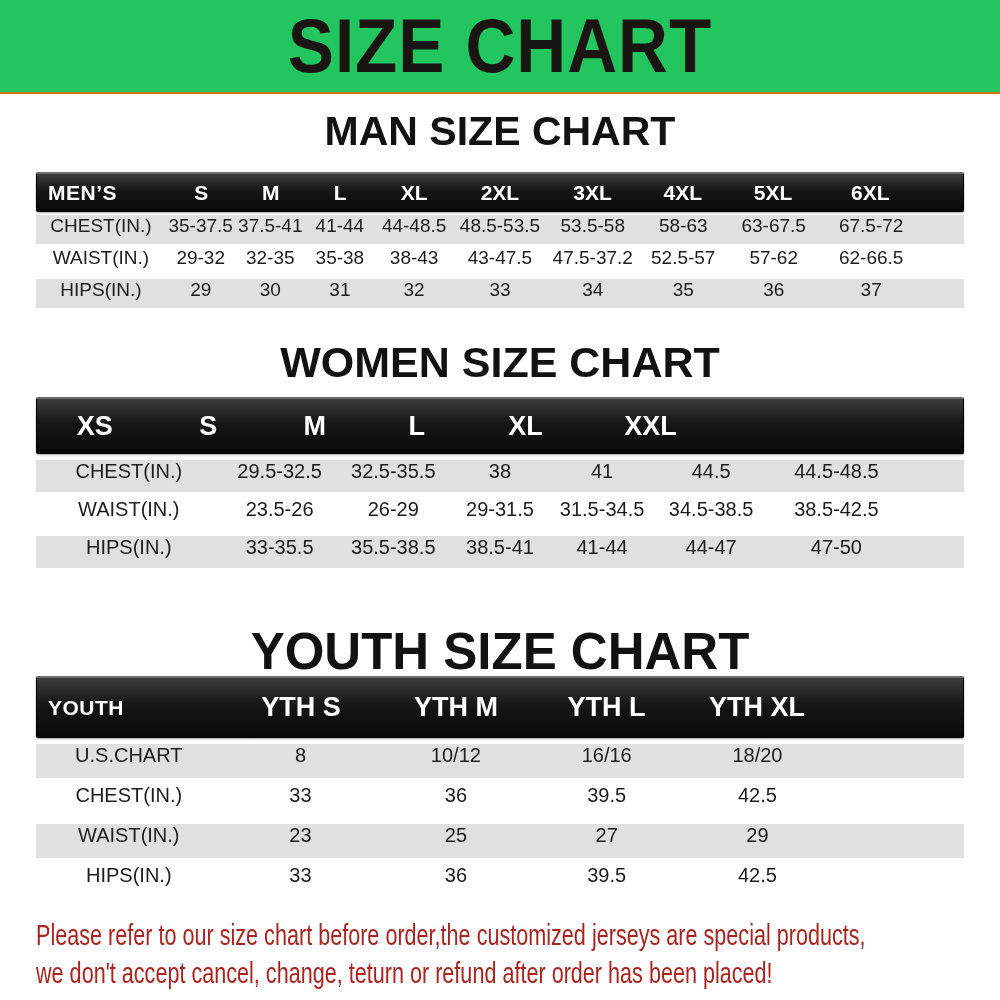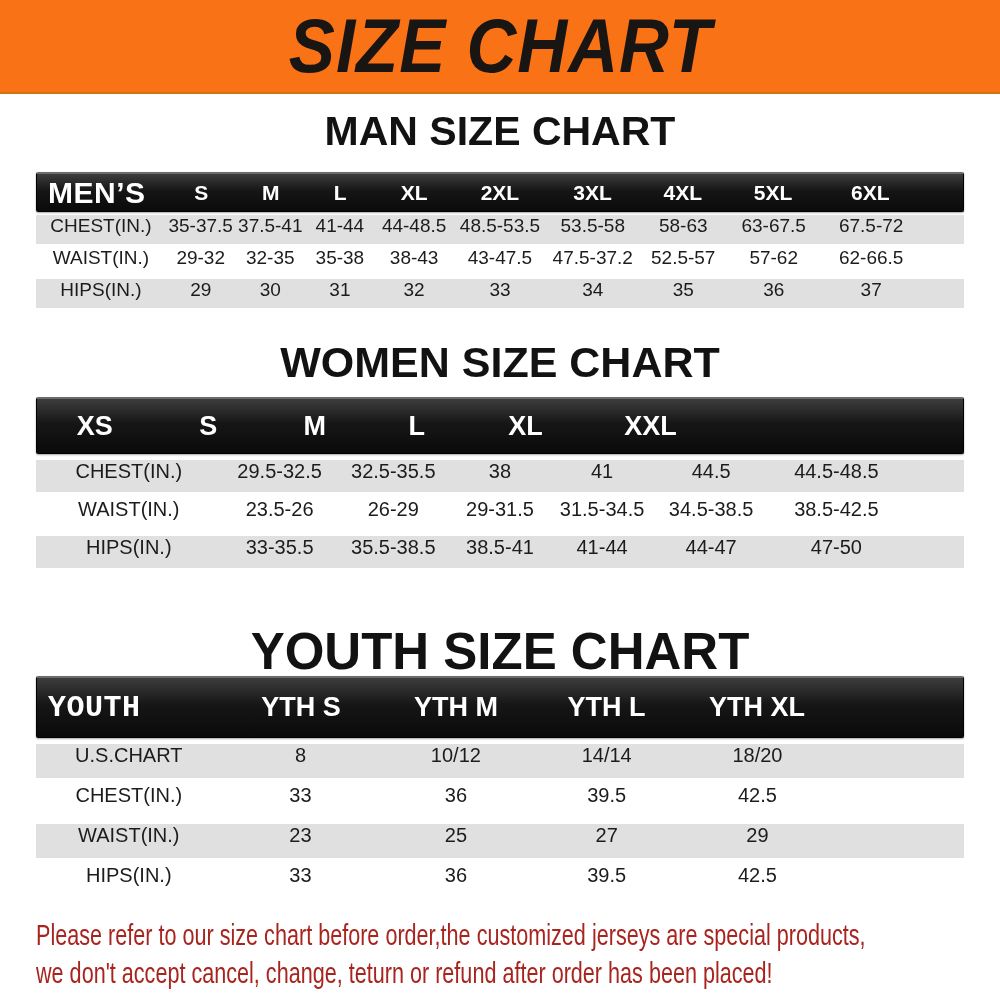--- a/index.html
+++ b/index.html
@@ -56,45 +56,45 @@
 
   .tbl-row { display: flex; align-items: flex-start; }
   .tbl-row.alt { background: #e0e0e0; }
   .cell {
     text-align: center; color: #1c1c1c; box-sizing: border-box;
     white-space: nowrap;
   }
 
   #table-0 .tbl-header { height: 40px; }
   #table-0 .hcell { font-size: 21px; }
-  #table-0 .hcell.label { font-size: 30px; }
+  #table-0 .hcell.label { font-size: 21px; }
   #table-0 .tbl-row { height: 29px; margin-top: 3px; font-size: 19px; }
 
   #table-1 .tbl-header { height: 57px; }
   #table-1 .hcell { font-size: 27px; }
   #table-1 .hcell.label { font-size: 30px; }
   #table-1 .tbl-row { height: 32px; margin-top: 6px; font-size: 20px; }
 
   #table-2 .tbl-header { height: 62px; }
   #table-2 .hcell { font-size: 27px; }
-  #table-2 .hcell.label { font-size: 30px; font-family: Liberation Mono, monospace; }
+  #table-2 .hcell.label { font-size: 21px; }
   #table-2 .tbl-row { height: 34px; margin-top: 6px; font-size: 20px; }
 
   
   .note {
     position: absolute; top: 916px; left: 36px; width: 1300px;
     transform: scaleX(0.72); transform-origin: left top;
     font-size: 30px; line-height: 38px; white-space: nowrap;
   }
   .note p { margin: 0; }
 </style>
 </head>
 <body>
 
-<div class="banner" style="background: #f97316; font-style: italic;">
+<div class="banner" style="background: #22c55e;">
   <div class="banner-title">SIZE CHART</div>
 </div>
 
 <div class="section-title" id="title-0">MAN SIZE CHART</div>
 <div class="tbl" id="table-0">
     <div class="tbl-header">
       <div class="hcell label" style="width: 14%;">MEN’S</div>
       <div class="hcell" style="width: 7.5%;">S</div>
       <div class="hcell" style="width: 7.5%;">M</div>
       <div class="hcell" style="width: 7.5%;">L</div>
@@ -197,21 +197,21 @@
       <div class="hcell" style="width: 17%;">YTH S</div>
       <div class="hcell" style="width: 16.5%;">YTH M</div>
       <div class="hcell" style="width: 16%;">YTH L</div>
       <div class="hcell" style="width: 16.5%;">YTH XL</div>
       <div class="hcell pad" style="width: 14%;"></div>
     </div>
     <div class="tbl-row alt">
       <div class="cell rowlabel" style="width: 20%;">U.S.CHART</div>
       <div class="cell" style="width: 17%;">8</div>
       <div class="cell" style="width: 16.5%;">10/12</div>
-      <div class="cell" style="width: 16%;">14/14</div>
+      <div class="cell" style="width: 16%;">16/16</div>
       <div class="cell" style="width: 16.5%;">18/20</div>
       <div class="cell pad" style="width: 14%;"></div>
     </div>
     <div class="tbl-row">
       <div class="cell rowlabel" style="width: 20%;">CHEST(IN.)</div>
       <div class="cell" style="width: 17%;">33</div>
       <div class="cell" style="width: 16.5%;">36</div>
       <div class="cell" style="width: 16%;">39.5</div>
       <div class="cell" style="width: 16.5%;">42.5</div>
       <div class="cell pad" style="width: 14%;"></div>

